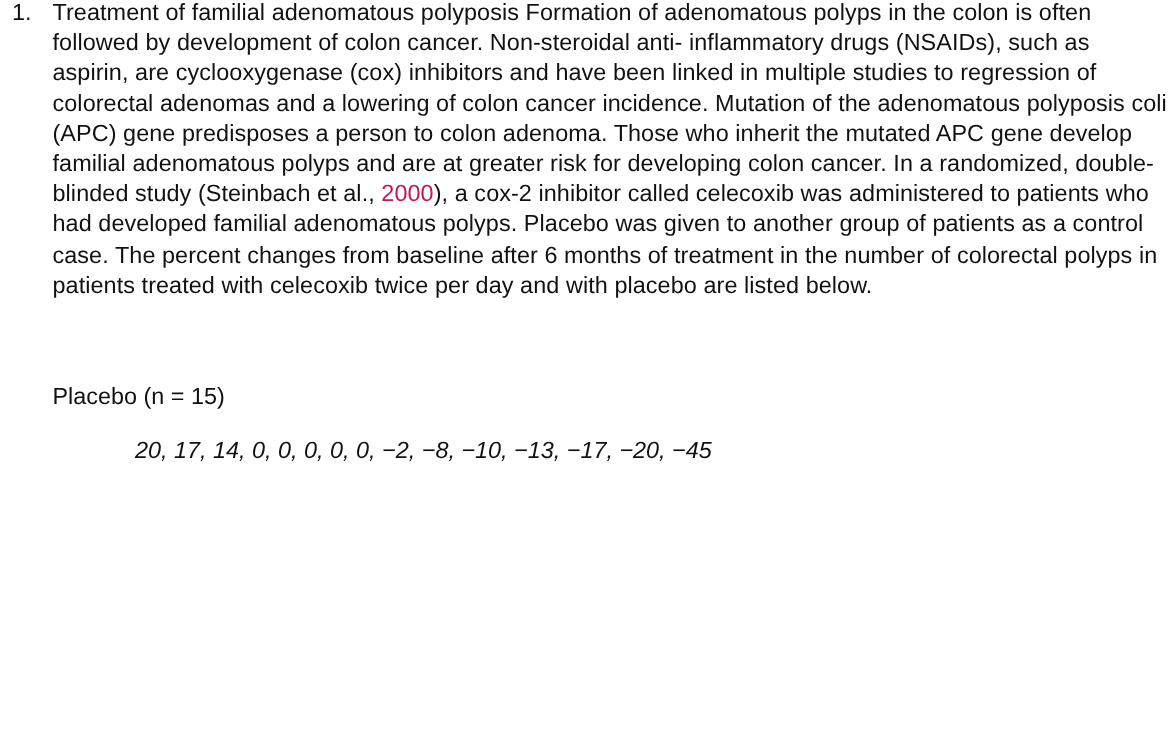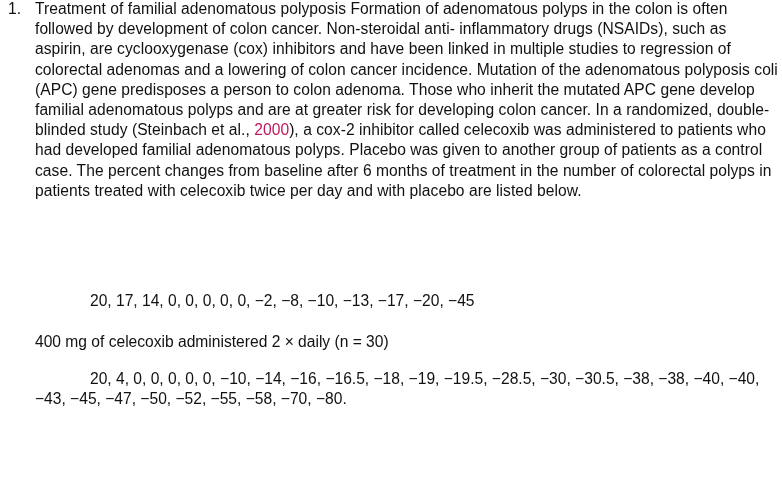--- a/index.html
+++ b/index.html
@@ -46,29 +46,29 @@
       margin: 0;
       position: absolute;
       left: 0;
     }
     .values {
       margin: 0;
       position: absolute;
       left: 0;
       text-indent: 55px;
       width: 745px;
+      font-style: italic;
     }
   </style>
 </head>
 <body>
 
 <div class="problem">
   <span class="num">1.</span>
   <div class="content">
     <p class="para"><span>Treatment of familial adenomatous polyposis Formation of adenomatous polyps in the colon is often followed by development of colon cancer. Non-steroidal anti- inflammatory drugs (NSAIDs), such as aspirin, are cyclooxygenase (cox) inhibitors and have been linked in multiple studies to regression of colorectal adenomas and a lowering of colon cancer incidence. Mutation of the adenomatous polyposis coli (APC) gene predisposes a person to colon adenoma. Those who inherit the mutated APC gene develop familial adenomatous polyps and are at greater risk for developing colon cancer. In a randomized, double-blinded study (Steinbach et al., </span><a class="ref-link">2000</a><span>), a cox-2 inhibitor called celecoxib was administered to patients who had developed familial adenomatous polyps. Placebo was given to another group of patients as a control case. The percent changes from baseline after 6 months of treatment in the number of colorectal polyps in patients treated with celecoxib twice per day and with placebo are listed below.</span></p>
 
+    <p class="group-label" style="top: 256px;">Placebo (n = 15)</p>
     <p class="values" style="top: 292px;">20, 17, 14, 0, 0, 0, 0, 0, −2, −8, −10, −13, −17, −20, −45</p>
 
-    <p class="group-label" style="top: 333px;">400 mg of celecoxib administered 2 × daily (n = 30)</p>
-    <p class="values" style="top: 370px;">20, 4, 0, 0, 0, 0, 0, −10, −14, −16, −16.5, −18, −19, −19.5, −28.5, −30, −30.5, −38, −38, −40, −40, −43, −45, −47, −50, −52, −55, −58, −70, −80.</p>
 
   </div>
 </div>
 
 </body></html>

